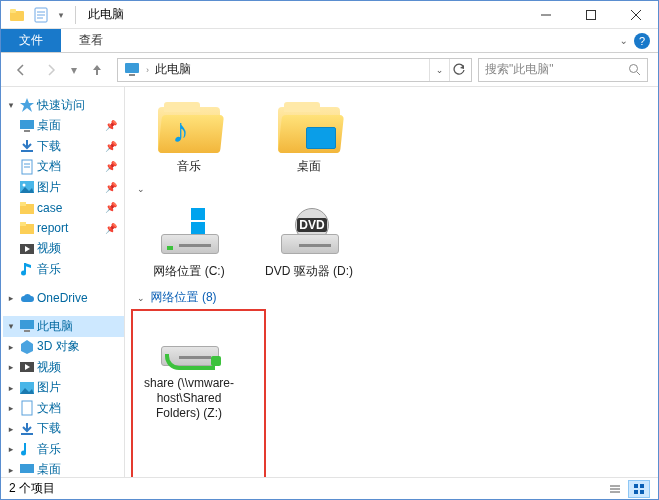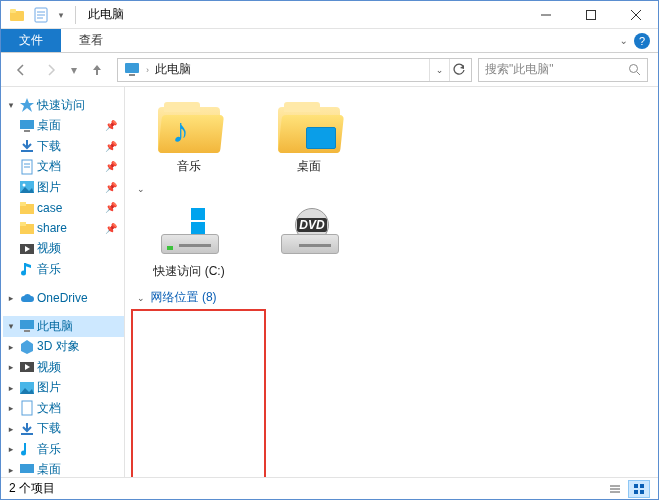--- a/index.html
+++ b/index.html
@@ -52,21 +52,21 @@
   .mon { position:absolute; right:4px; bottom:4px; width:30px; height:22px; background:#0a9ee8; border:1px solid #0b86c4; border-radius:2px; }
   .drive { width:66px; height:48px; position:relative; }
   .drive .box { position:absolute; bottom:2px; left:4px; width:58px; height:20px; background:linear-gradient(#e5e5e5,#c7c7c7); border:1px solid #aaa; border-radius:3px; }
   .drive .led { position:absolute; bottom:6px; left:10px; width:6px; height:4px; background:#3cc23c; }
   .drive .slot { position:absolute; bottom:9px; left:22px; width:32px; height:3px; background:#888; }
   .drive .winlogo { position:absolute; top:0; left:20px; width:28px; height:26px; }
   .drive .winlogo span { position:absolute; width:13px; height:12px; background:#00a3ee; }
   .drive .winlogo .b { left:15px; }
   .drive .winlogo .c { top:14px; }
   .drive .winlogo .d { left:15px; top:14px; }
-  .drive .disc { position:absolute; top:0; left:18px; width:34px; height:34px; border-radius:50%; background:radial-gradient(circle,#fff 0 20%,#888 22% 26%,#dcdcdc 28% 100%); border:1px solid #999; display:flex; align-items:center; justify-content:center; color:#fff; font-weight:bold; font-size:10px;font-style:italic;}
+  .drive .disc { position:absolute; top:0; left:18px; width:34px; height:34px; border-radius:50%; background:radial-gradient(circle,#fff 0 20%,#888 22% 26%,#dcdcdc 28% 100%); border:1px solid #999; display:flex; align-items:center; justify-content:center; color:#fff; font-weight:bold; font-size:10px;}
   .drive .disc .dvd { background:#333; padding:0 2px; border-radius:2px;}
   .netdrive .cable { position:absolute; bottom:-2px; left:8px; width:50px; height:16px; border:4px solid #3cc23c; border-top:none; border-right:none; border-radius:0 0 0 14px; }
   .netdrive .plug { position:absolute; bottom:2px; right:0; width:10px; height:10px; background:#3cc23c; border-radius:2px; }
   .status { position:absolute; bottom:0; left:0; right:0; height:22px; border-top:1px solid #e3e3e3; display:flex; align-items:center; padding:0 8px; background:#fff;}
   .status .sp { flex:1; }
   .status .vbtn { width:22px; height:18px; border:1px solid transparent; display:inline-flex; align-items:center; justify-content:center; margin-left:2px; color:#555;}
   .status .vbtn.sel { background:#cde8ff; border-color:#8ec7f5; color:#0a5fb5;}
 </style>
 </head>
 <body>
@@ -220,21 +220,21 @@
         </svg>
         <span class="lbl">case</span>
         <span class="pin">📌</span>
       </div>
     <div class="tn">
         <span class="tw"></span>
         <svg class="ic">
           <rect x="1" y="4" width="14" height="10" fill="#fccf57"></rect>
           <rect x="1" y="2" width="6" height="4" fill="#ffe27a"></rect>
         </svg>
-        <span class="lbl">share</span>
+        <span class="lbl">report</span>
         <span class="pin">📌</span>
       </div>
     <div class="tn">
         <span class="tw"></span>
         <svg class="ic">
           <rect x="1" y="3" width="14" height="10" fill="#4a4a4a"></rect>
           <polygon points="6,5 11,8 6,11" fill="#fff"></polygon>
         </svg>
         <span class="lbl">视频</span>
       </div>
@@ -359,40 +359,54 @@
                 <span></span>
                 <span class="b"></span>
                 <span class="c"></span>
                 <span class="d"></span>
               </div>
               <div class="box"></div>
               <div class="led"></div>
               <div class="slot"></div>
             </div>
           </div>
-        <div class="cap">快速访问 (C:)</div>
+        <div class="cap">网络位置 (C:)</div>
       </div>
       <div class="item">
         <div class="ibox">
             <div class="drive">
               <div class="disc">
                 <span class="dvd">DVD</span>
               </div>
               <div class="box"></div>
               <div class="slot"></div>
             </div>
           </div>
+        <div class="cap">DVD 驱动器 (D:)</div>
       </div>
     </div>
 
     <div class="section">
         <span class="stw">⌄</span>
         <span>网络位置 (8)</span>
       </div>
 
+    <div class="row">
+      <div class="item">
+        <div class="ibox">
+            <div class="drive netdrive">
+              <div class="box"></div>
+              <div class="slot"></div>
+              <div class="cable"></div>
+              <div class="plug"></div>
+            </div>
+          </div>
+        <div class="cap">share (\\vmware-host\Shared Folders) (Z:)</div>
+      </div>
+    </div>
 
   </div>
 </div>
 
 <div class="highlight"></div>
 
 <div class="status">
   <span>2 个项目</span>
   <span class="sp"></span>
   <span class="vbtn">

